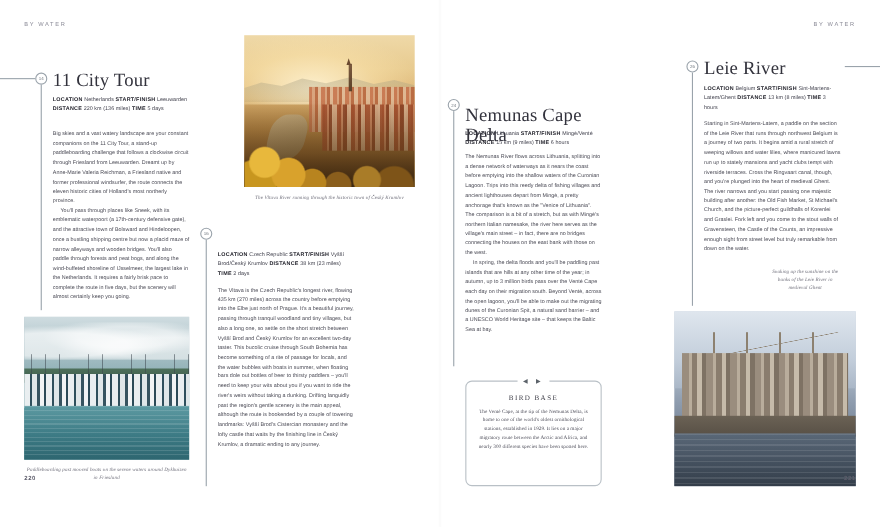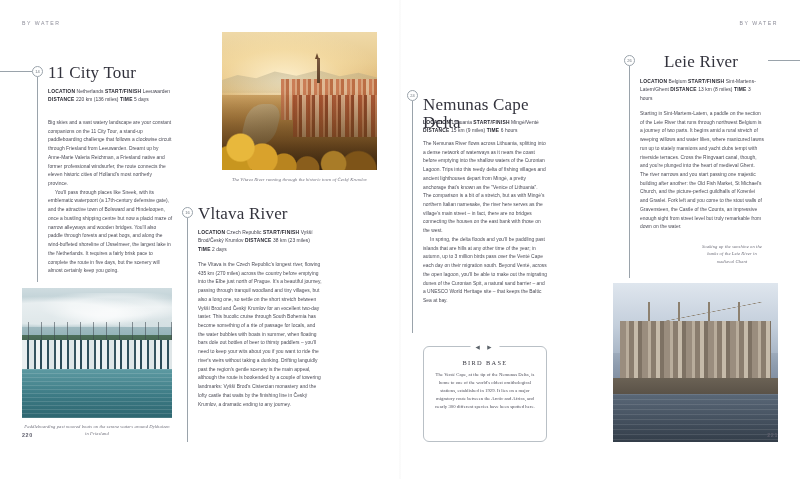--- a/index.html
+++ b/index.html
@@ -234,21 +234,20 @@
     <div class="tower"></div>
     <div class="trees"></div>
   </div>
   <div class="caption" style="position:absolute;left:224px;top:176px;width:151px;">The Vltava River running through the historic town of Český Krumlov</div>
 
   <div class="marker" style="left:182px;top:207px;">
     <div class="circle">16</div>
   </div>
   <div class="rule-v" style="left:187.2px;top:218px;height:224px;"></div>
 
-  <h1 class="entry-title" style="position:absolute;left:198px;top:205px;">Vltava River</h1>
 
   <div class="meta" style="position:absolute;left:198px;top:229px;width:124px;">
     <b>LOCATION</b>
     <span>Czech Republic</span>
     <b>START/FINISH</b>
     <span>Vyšší Brod/Český Krumlov</span>
     <b>DISTANCE</b>
     <span>38 km (23 miles)</span>
     <b>TIME</b>
     <span>2 days</span>
@@ -288,21 +287,21 @@
     <h3>BIRD BASE</h3>
     <div class="btext">The Ventė Cape, at the tip of the Nemunas Delta, is home to one of the world's oldest ornithological stations, established in 1929. It lies on a major migratory route between the Arctic and Africa, and nearly 300 different species have been spotted here.</div>
   </div>
 
   <div class="rule-h" style="right:0;top:60px;width:32px;"></div>
   <div class="marker" style="left:624px;top:54.5px;">
     <div class="circle">26</div>
   </div>
   <div class="rule-v" style="left:629.2px;top:65.5px;height:212px;"></div>
 
-  <h1 class="entry-title" style="position:absolute;left:640px;top:53px;margin-left:24px;">Leie River</h1>
+  <h1 class="entry-title" style="position:absolute;left:640px;top:53px;">Leie River</h1>
 
   <div class="meta" style="position:absolute;left:640px;top:78px;width:124px;">
     <b>LOCATION</b>
     <span>Belgium</span>
     <b>START/FINISH</b>
     <span>Sint-Martens-Latem/Ghent</span>
     <b>DISTANCE</b>
     <span>13 km (8 miles)</span>
     <b>TIME</b>
     <span>3 hours</span>

